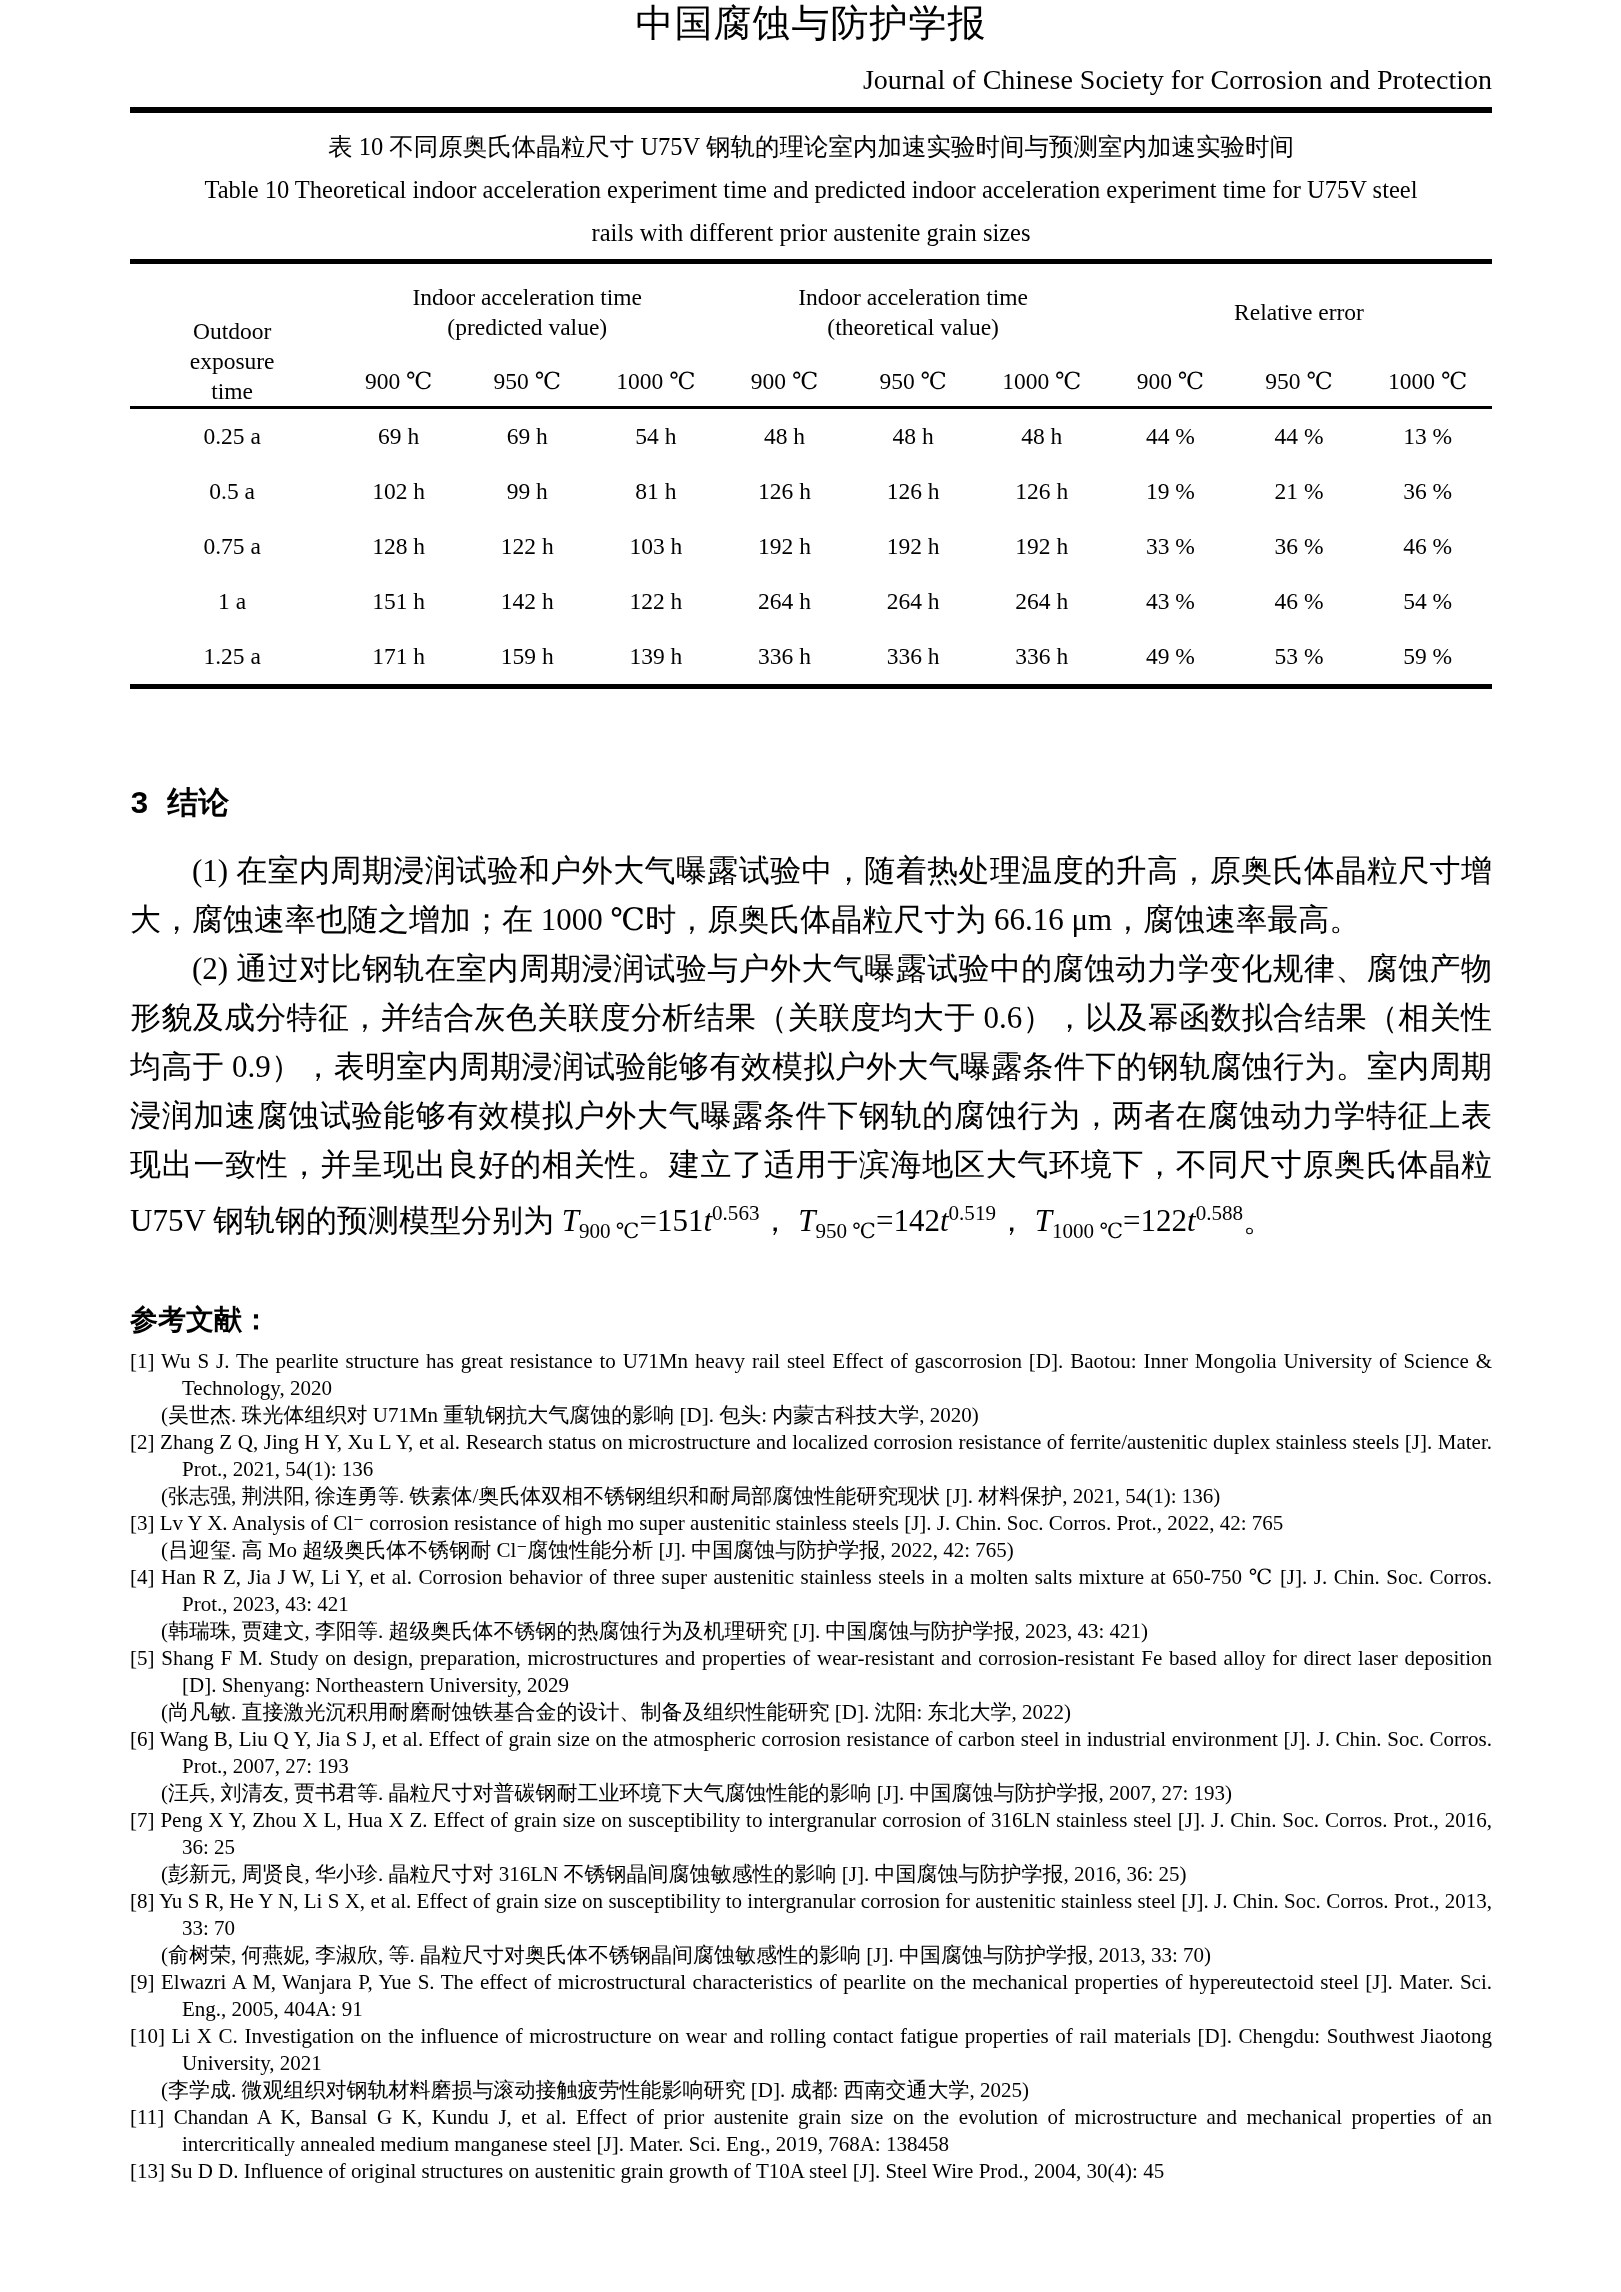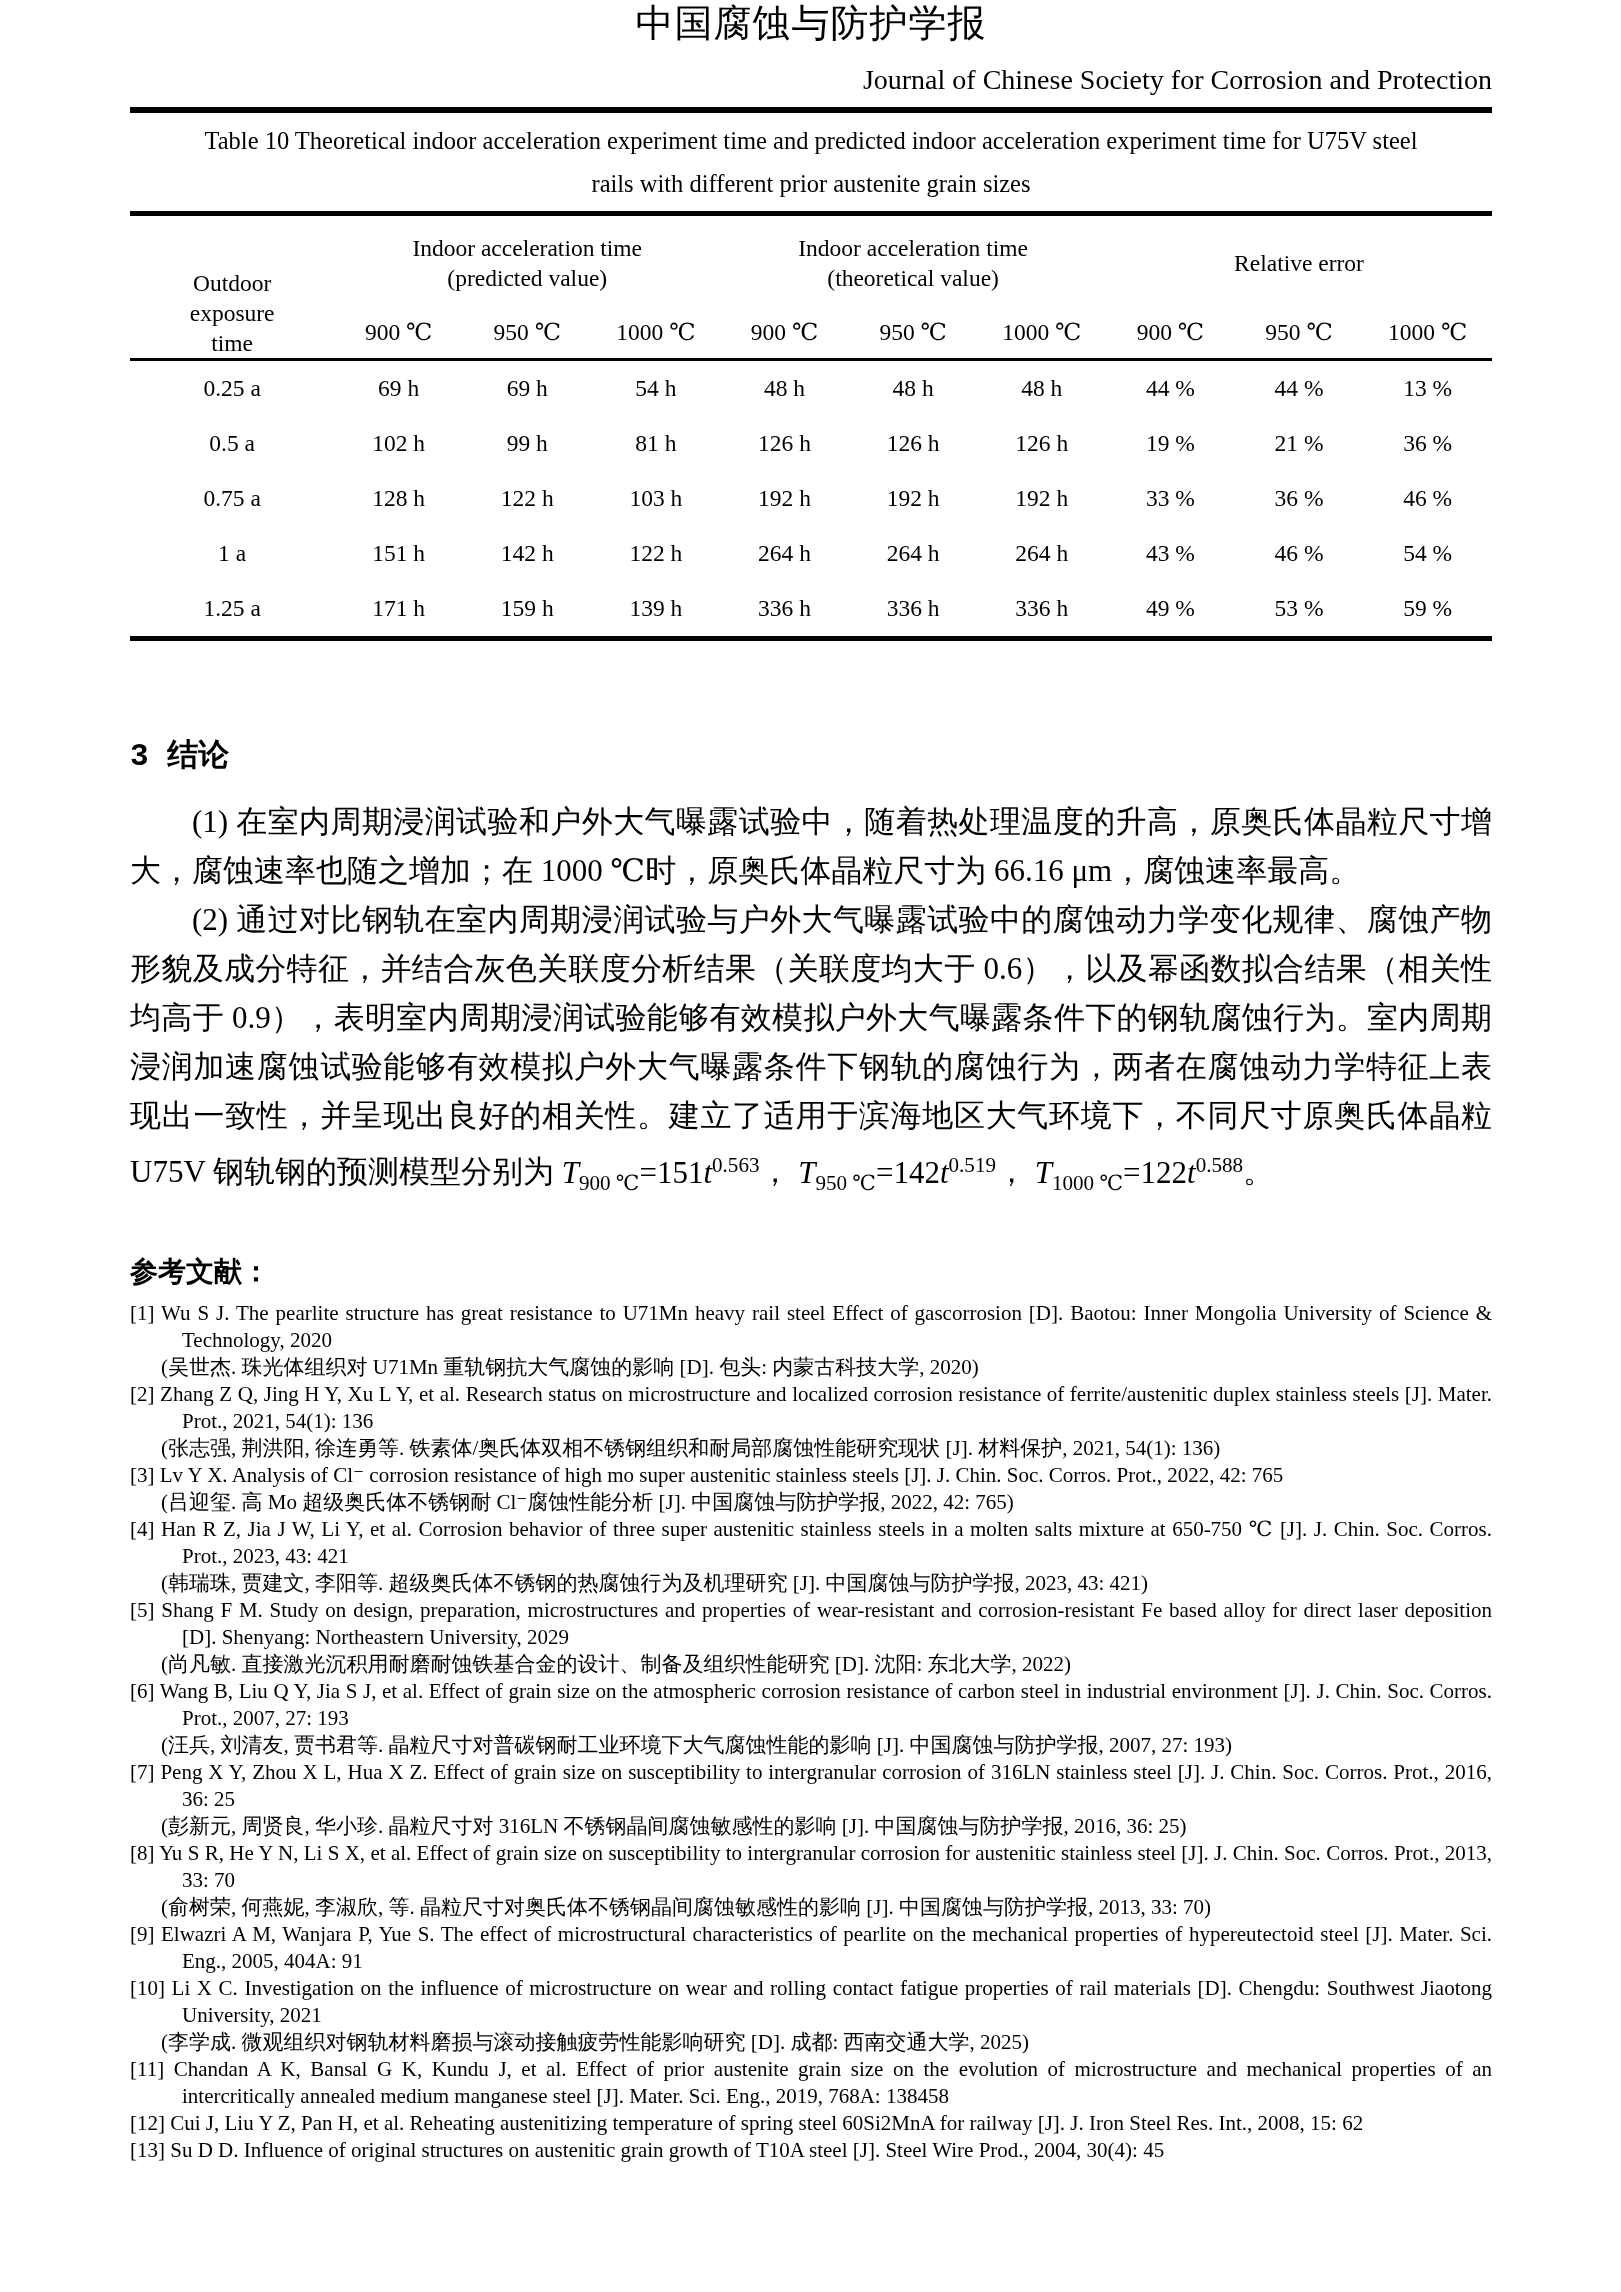--- a/index.html
+++ b/index.html
@@ -59,20 +59,21 @@
 </style>
 </head>
 <body>
 
 <div class="page">
 
   <div class="jtitle-zh">中国腐蚀与防护学报</div>
   <div class="jtitle-en">Journal of Chinese Society for Corrosion and Protection</div>
   <div class="head-rule"></div>
 
+  <div class="cap-zh">表 10  不同原奥氏体晶粒尺寸 U75V 钢轨的理论室内加速实验时间与预测室内加速实验时间</div>
   <div class="cap-en">Table 10 Theoretical indoor acceleration experiment time and predicted indoor acceleration experiment time for U75V steel</div>
   <div class="cap-en">rails with different prior austenite grain sizes</div>
 
   <table class="dtable">
     <colgroup>
       <col class="c0">
       <col class="cn">
         <col class="cn">
         <col class="cn">
       <col class="cn">
@@ -221,21 +222,18 @@
         <div class="ref-en">[9] Elwazri A M, Wanjara P, Yue S. The effect of microstructural characteristics of pearlite on the mechanical properties of hypereutectoid steel [J]. Mater. Sci. Eng., 2005, 404A: 91</div>
       </div>
       <div class="ref">
         <div class="ref-en">[10] Li X C. Investigation on the influence of microstructure on wear and rolling contact fatigue properties of rail materials [D]. Chengdu: Southwest Jiaotong University, 2021</div>
         <div class="ref-zh">(李学成. 微观组织对钢轨材料磨损与滚动接触疲劳性能影响研究 [D]. 成都: 西南交通大学, 2025)</div>
       </div>
       <div class="ref">
         <div class="ref-en">[11] Chandan A K, Bansal G K, Kundu J, et al. Effect of prior austenite grain size on the evolution of microstructure and mechanical properties of an intercritically annealed medium manganese steel [J]. Mater. Sci. Eng., 2019, 768A: 138458</div>
       </div>
       <div class="ref">
-        <div class="ref-en">[12] Cui J, Liu Y Z, Pan H, et al. Reheating austenitizing temperature of spring steel 60Si2MnA for railway [J]. J. Iron Steel Res. Int., 2008, 15: 62</div>
-      </div>
-      <div class="ref">
         <div class="ref-en">[13] Su D D. Influence of original structures on austenitic grain growth of T10A steel [J]. Steel Wire Prod., 2004, 30(4): 45</div>
       </div>
     </div>
 
 </div>
 
 
 </body></html>

